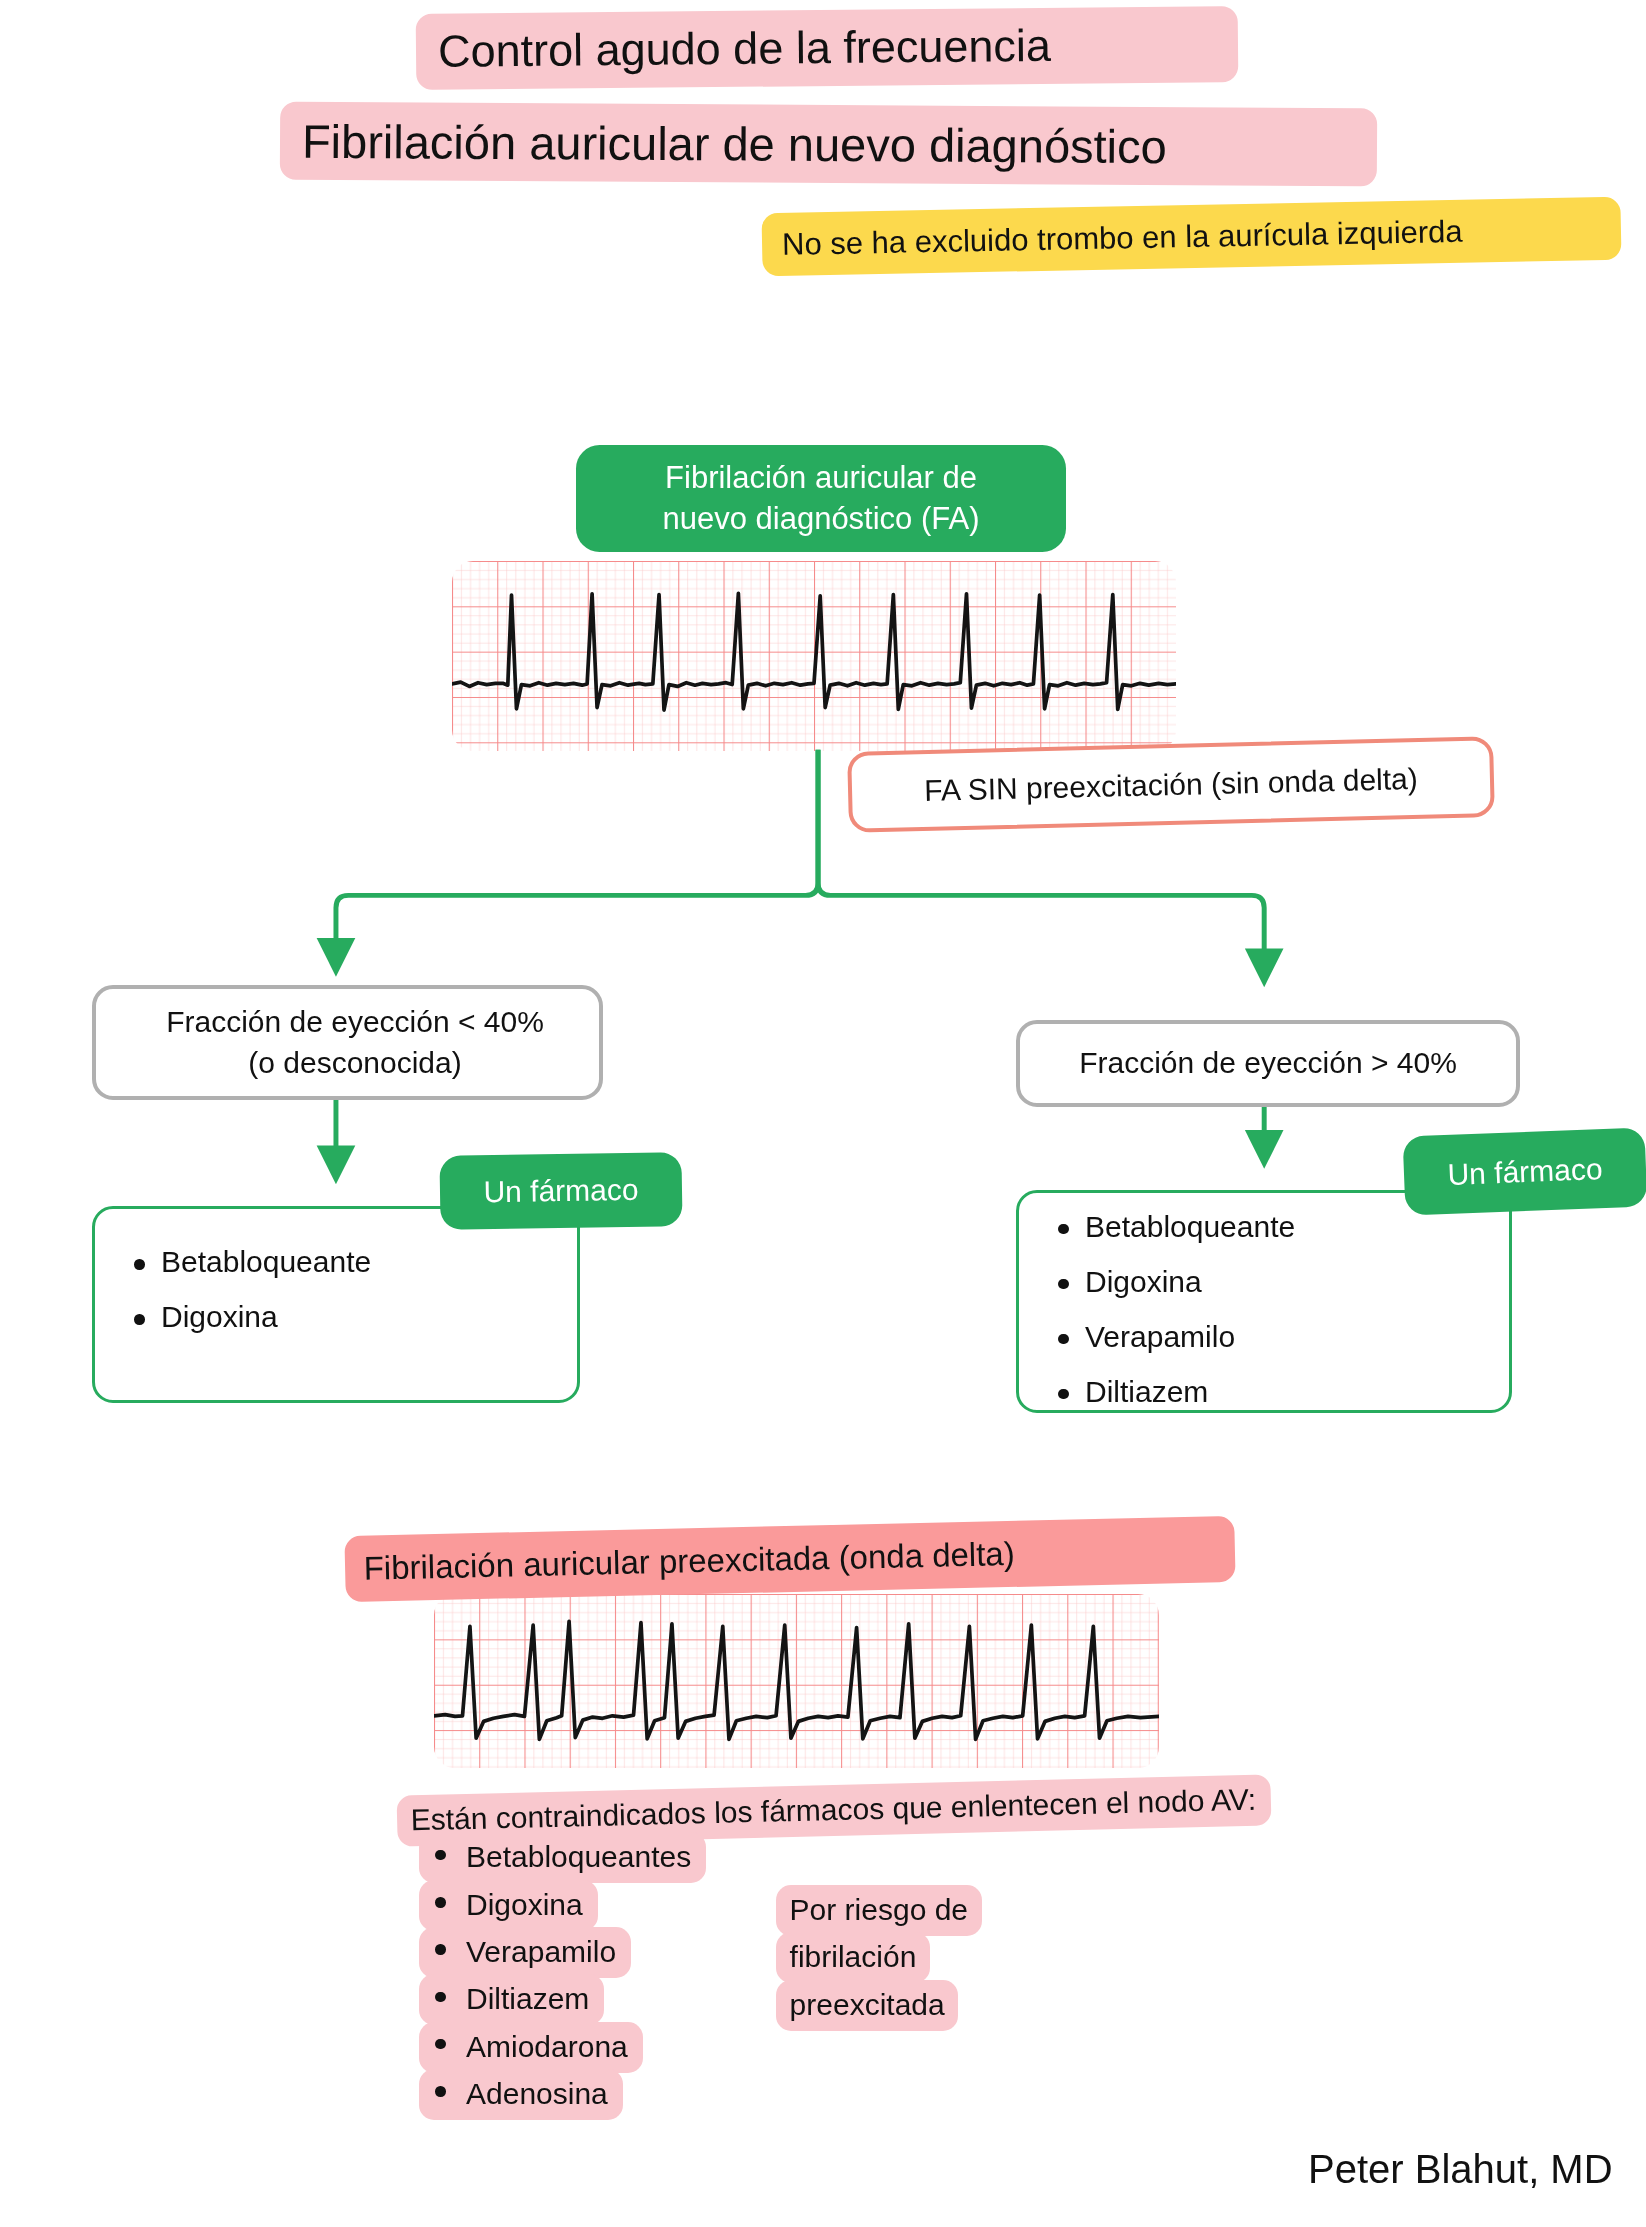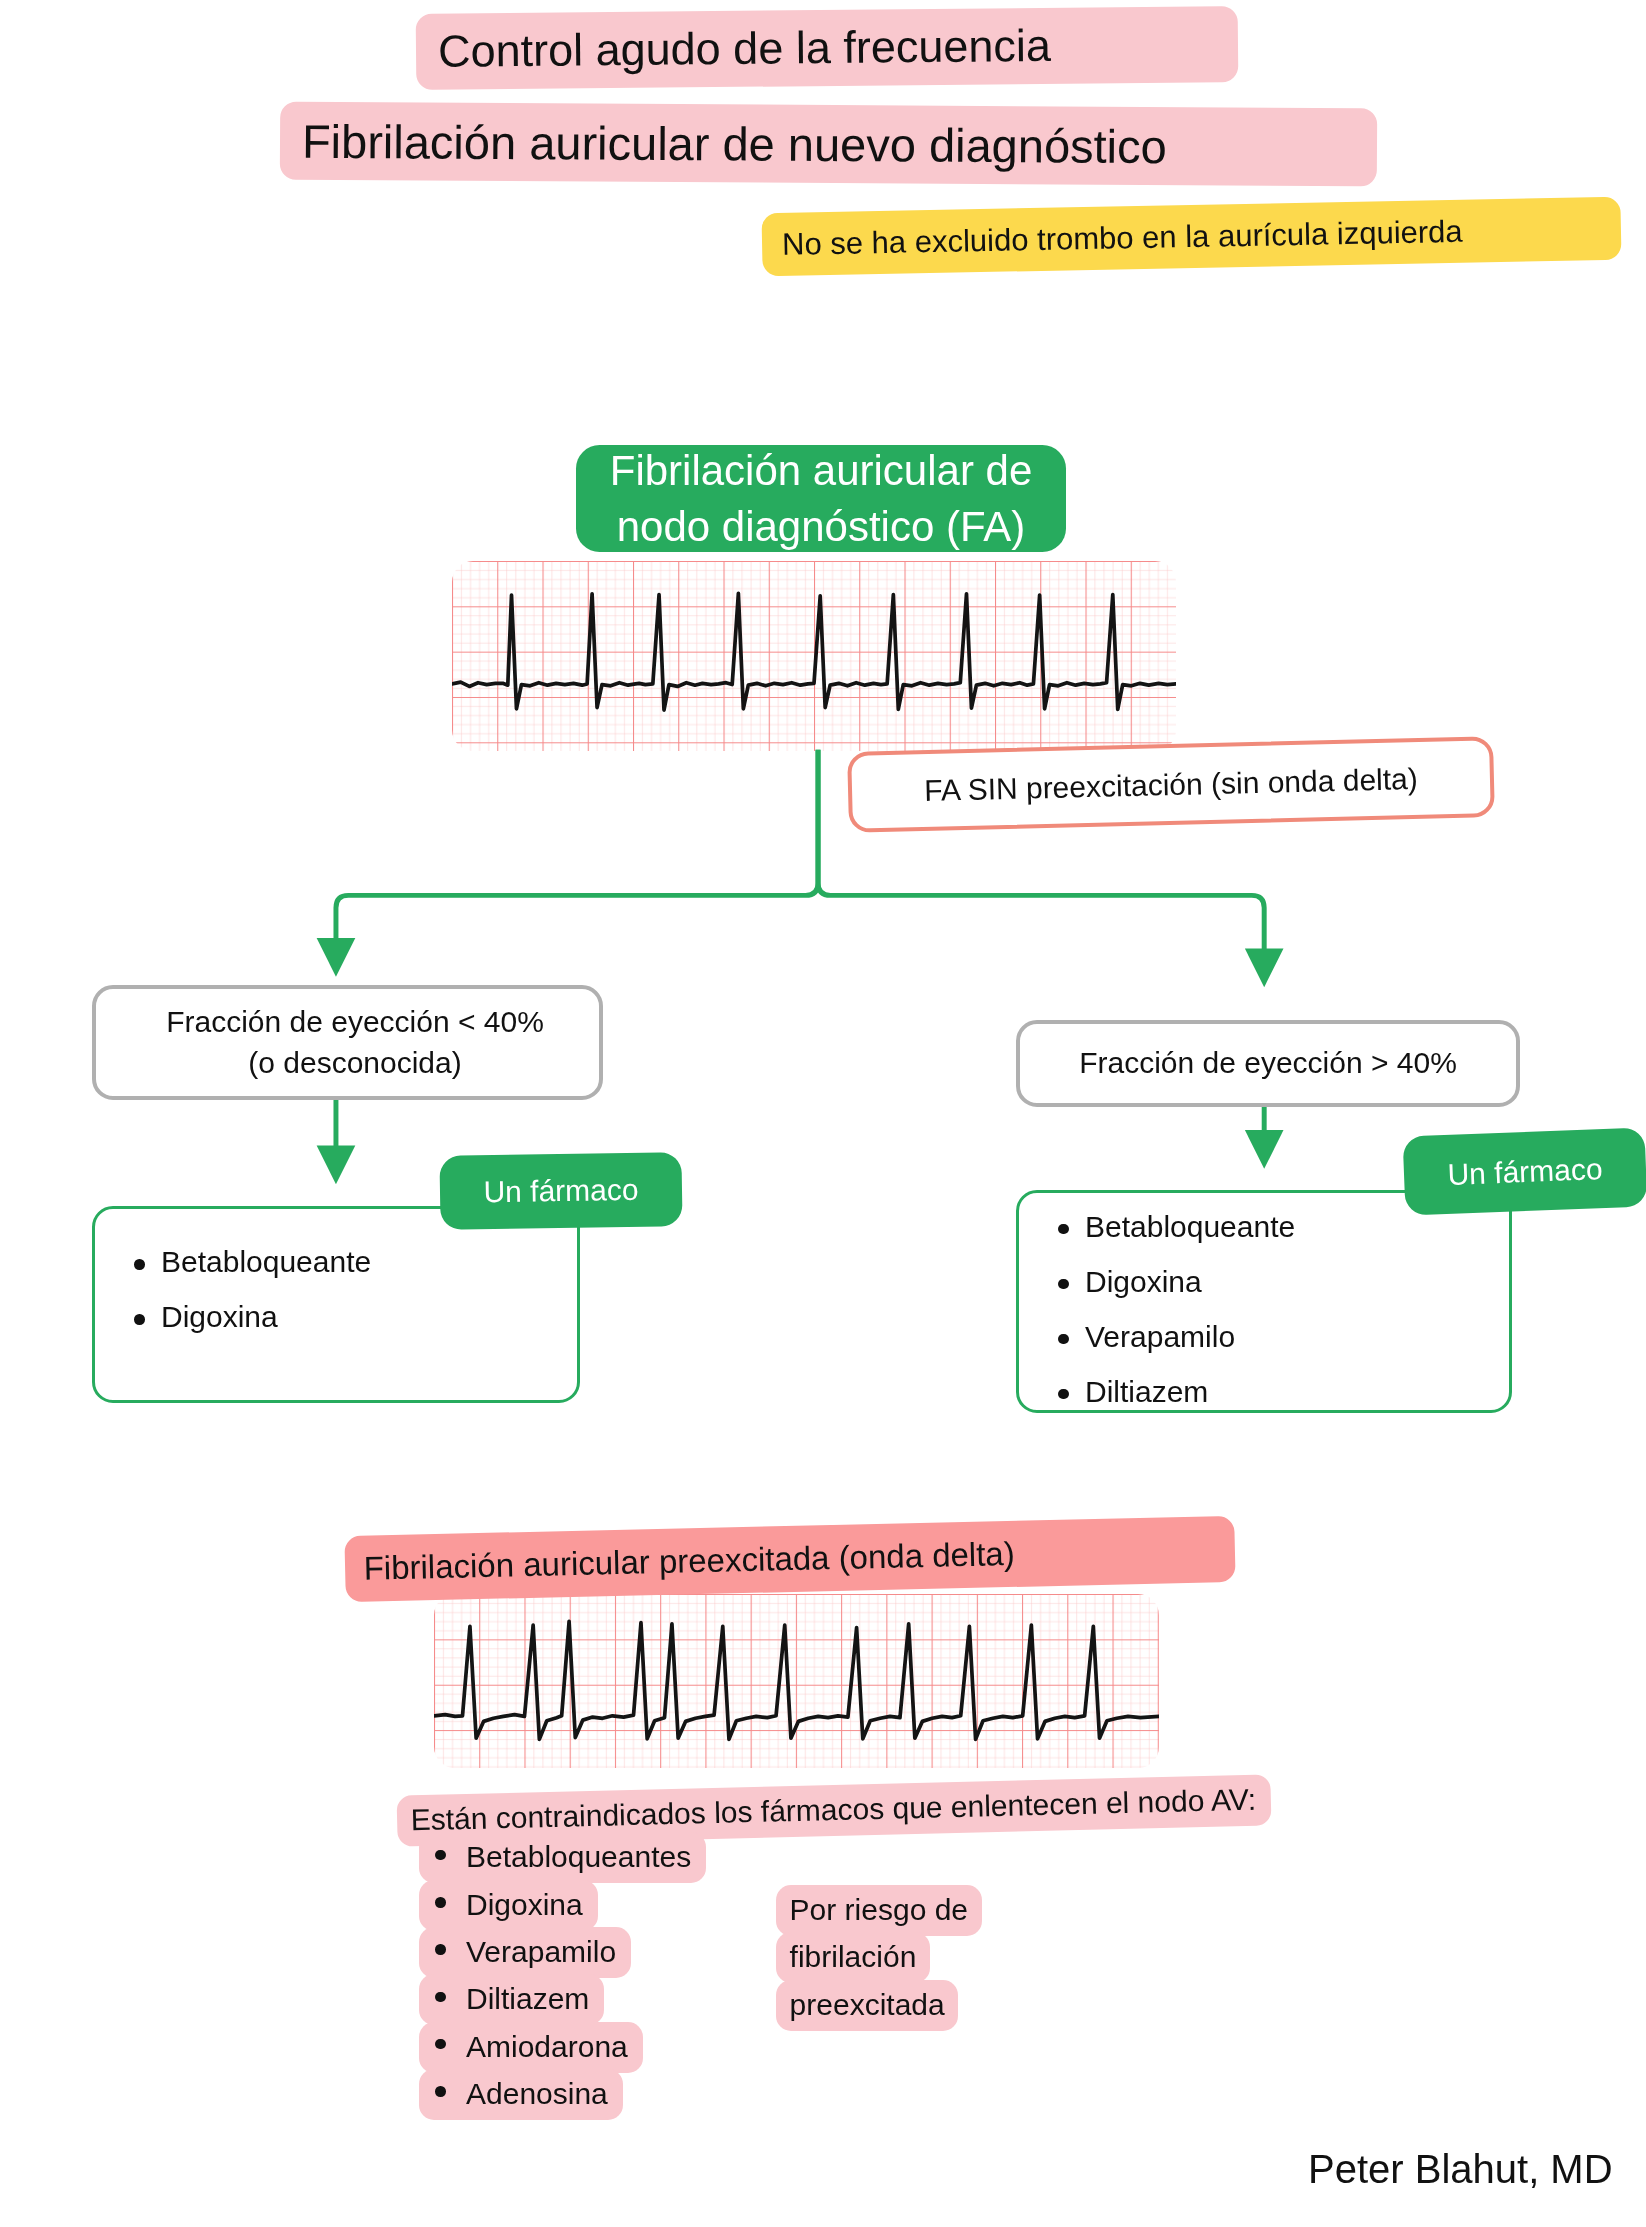--- a/index.html
+++ b/index.html
@@ -39,21 +39,21 @@
 
   
   .green-pill{
     position:absolute;background:#27ab5e;color:#ffffff;
     border-radius:23.6px;
     display:flex;flex-direction:column;justify-content:center;
     text-align:center;line-height:1.32;
   }
   #root-node{
     left:576px;top:445px;width:490px;height:107px;
-    font-size:42px;z-index:5;
+    font-size:31px;z-index:5;
     padding:0 15px;box-sizing:border-box;
   }
   .tag-pill{
     position:absolute;background:#27ab5e;color:#ffffff;
     border-radius:21px;display:flex;align-items:center;justify-content:center;
     font-size:30px;z-index:6;
   }
   #tag-left{left:440px;top:1154px;width:242px;height:74px;transform:rotate(-0.9deg);}
   #tag-right{left:1404px;top:1132px;width:242px;height:79px;transform:rotate(-2.2deg);}
 
@@ -165,21 +165,21 @@
   <path d="M1320,1210 L1320,1425 Q1320,1445 1300,1445 L562,1445 Q542,1445 542,1465 L542,1545" fill="none" stroke="#27ab5e" stroke-width="8" marker-end="url(#ah)"></path>
   <path d="M1320,1210 L1320,1425 Q1320,1445 1340,1445 L2020,1445 Q2040,1445 2040,1465 L2040,1562" fill="none" stroke="#27ab5e" stroke-width="8" marker-end="url(#ah)"></path>
 
   <path d="M542,1762 L542,1880" fill="none" stroke="#27ab5e" stroke-width="8" marker-end="url(#ah)"></path>
 
   <path d="M2040,1736 L2040,1855" fill="none" stroke="#27ab5e" stroke-width="8" marker-end="url(#ah)"></path>
 </svg>
 
 <div class="green-pill" id="root-node">
   <span>Fibrilación auricular de</span>
-  <span>nodo diagnóstico (FA)</span>
+  <span>nuevo diagnóstico (FA)</span>
 </div>
 
 <div class="ecg" id="ecg1">
   <svg viewBox="0 0 1168 306" preserveAspectRatio="none">
     <defs>
       <pattern id="g1s" width="14.6" height="14.6" patternUnits="userSpaceOnUse">
         <path d="M14.6,0 L0,0 0,14.6" fill="none" stroke="#fbc6c6" stroke-width="1.6"></path>
       </pattern>
       <pattern id="g1b" width="73" height="73" patternUnits="userSpaceOnUse">
         <rect width="73" height="73" fill="url(#g1s)"></rect>

